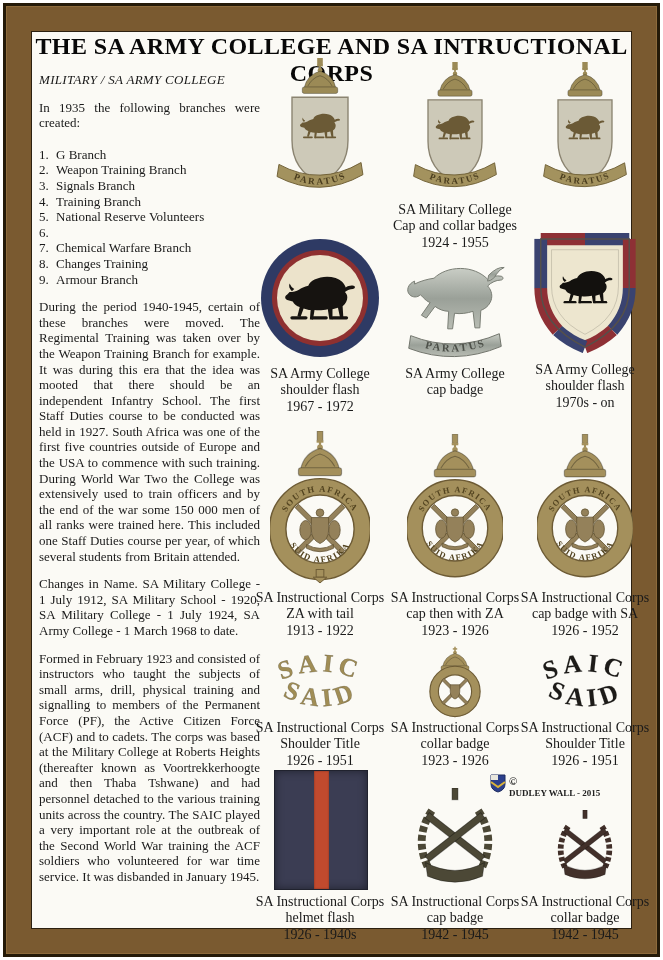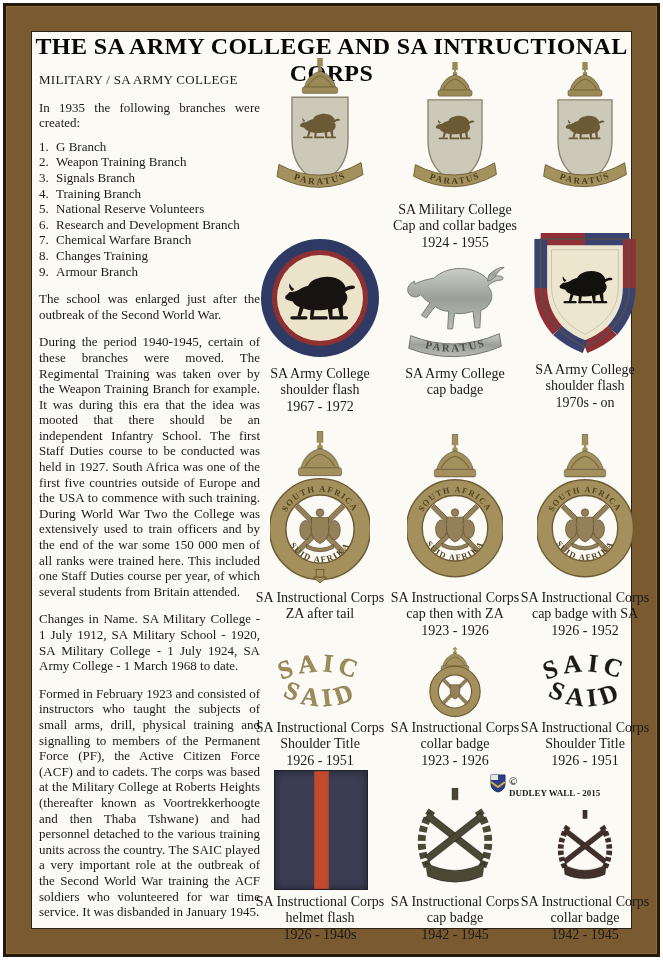--- a/index.html
+++ b/index.html
@@ -18,21 +18,21 @@
   .title {
     position:absolute; top:1px; left:0; right:0; text-align:center;
     font-size:24px; font-weight:900; letter-spacing:0.4px; color:#080808;
   }
 
   .leftcol {
     position:absolute; left:7px; top:40px; width:221px;
     font-size:13px; line-height:1.2;
   }
   .leftcol p { margin:0 0 12px 0; text-align:justify; }
-  .leftcol .hd { margin:0 0 12px 0; letter-spacing:0.3px; }
+  .leftcol .hd { margin:0 0 12px 0; letter-spacing:0.3px;font-style:italic; }
   .branches { margin:0 0 12px 0; }
   .branches .bi { display:flex; }
   .branches .num { width:17px; flex:0 0 17px; }
 
   .rpanel { position:absolute; left:232px; top:24px; width:367px; height:872px; }
   .art { position:absolute; }
 
   .cap {
     position:absolute; width:180px; text-align:center;
     font-size:14px; line-height:1.17;
@@ -143,21 +143,21 @@
 </svg>
 
 <div class="frame-dark"></div>
 <div class="frame-brown"></div>
 <div class="content">
 
   <div class="title">THE SA ARMY COLLEGE AND SA INTRUCTIONAL CORPS</div>
 
   <div class="leftcol">
     <div class="hd">MILITARY / SA ARMY COLLEGE</div>
-    <p style="margin-bottom:8px">In 1935 the following branches were created:</p>
+    <p style="margin-bottom:16px">In 1935 the following branches were created:</p>
     <div class="branches">
       <div class="bi">
           <span class="num">1.</span>
           <span>G Branch</span>
         </div>
       <div class="bi">
           <span class="num">2.</span>
           <span>Weapon Training Branch</span>
         </div>
       <div class="bi">
@@ -167,36 +167,34 @@
       <div class="bi">
           <span class="num">4.</span>
           <span>Training Branch</span>
         </div>
       <div class="bi">
           <span class="num">5.</span>
           <span>National Reserve Volunteers</span>
         </div>
       <div class="bi">
           <span class="num">6.</span>
-          <span>Research and Development Branch</span>
         </div>
       <div class="bi">
           <span class="num">7.</span>
           <span>Chemical Warfare Branch</span>
         </div>
       <div class="bi">
           <span class="num">8.</span>
           <span>Changes Training</span>
         </div>
       <div class="bi">
           <span class="num">9.</span>
           <span>Armour Branch</span>
         </div>
     </div>
-    <p>The school was enlarged just after the outbreak of the Second World War.</p>
     <p>During the period 1940-1945, certain of these branches were moved.  The Regimental Training was taken over by the Weapon Training Branch for example.  It was during this era that the idea was mooted that there should be an independent Infantry School.  The first Staff Duties course to be conducted was held in 1927.  South Africa was one of the first five countries outside of Europe and the USA to commence with such training.  During World War Two the College was extensively used to train officers and by the end of the war some 150 000 men of all ranks were trained here.  This included one Staff Duties course per year, of which several students from Britain attended.</p>
     <p>Changes in Name.  SA Military College - 1 July 1912, SA Military School - 1920, SA Military College - 1 July 1924, SA Army College - 1 March 1968 to date.</p>
     <p>Formed in February 1923 and consisted of instructors who taught the subjects of small arms, drill, physical training and signalling to members of the Permanent Force (PF), the Active Citizen Force (ACF) and to cadets.  The corps was based at the Military College at Roberts Heights (thereafter known as Voortrekkerhoogte and then Thaba Tshwane) and had personnel detached to the various training units across the country.  The SAIC played a very important role at the outbreak of the Second World War training the ACF soldiers who volunteered for war time service.  It was disbanded in January 1945.</p>
   </div>
 
   <div class="rpanel">
 
     <svg class="art" style="left:6px;top:2px" width="100" height="140" viewBox="0 0 100 150">
         <use href="#shieldbadge"></use>
       </svg>
@@ -268,21 +266,22 @@
     </svg>
     <svg class="art" style="left:143px;top:374px" width="96" height="154" viewBox="0 0 104 158">
         <use href="#ringbadge"></use>
       </svg>
     <svg class="art" style="left:273px;top:374px" width="96" height="154" viewBox="0 0 104 158">
         <use href="#ringbadge"></use>
       </svg>
 
     <div class="cap" style="left:-34px;top:534px">
       <div>SA Instructional Corps</div>
-      <div>ZA after tail</div>
+      <div>ZA with tail</div>
+      <div>1913 - 1922</div>
     </div>
     <div class="cap" style="left:101px;top:534px">
       <div>SA Instructional Corps</div>
       <div>cap then with ZA</div>
       <div>1923 - 1926</div>
     </div>
     <div class="cap" style="left:231px;top:534px">
       <div>SA Instructional Corps</div>
       <div>cap badge  with SA</div>
       <div>1926 - 1952</div>

